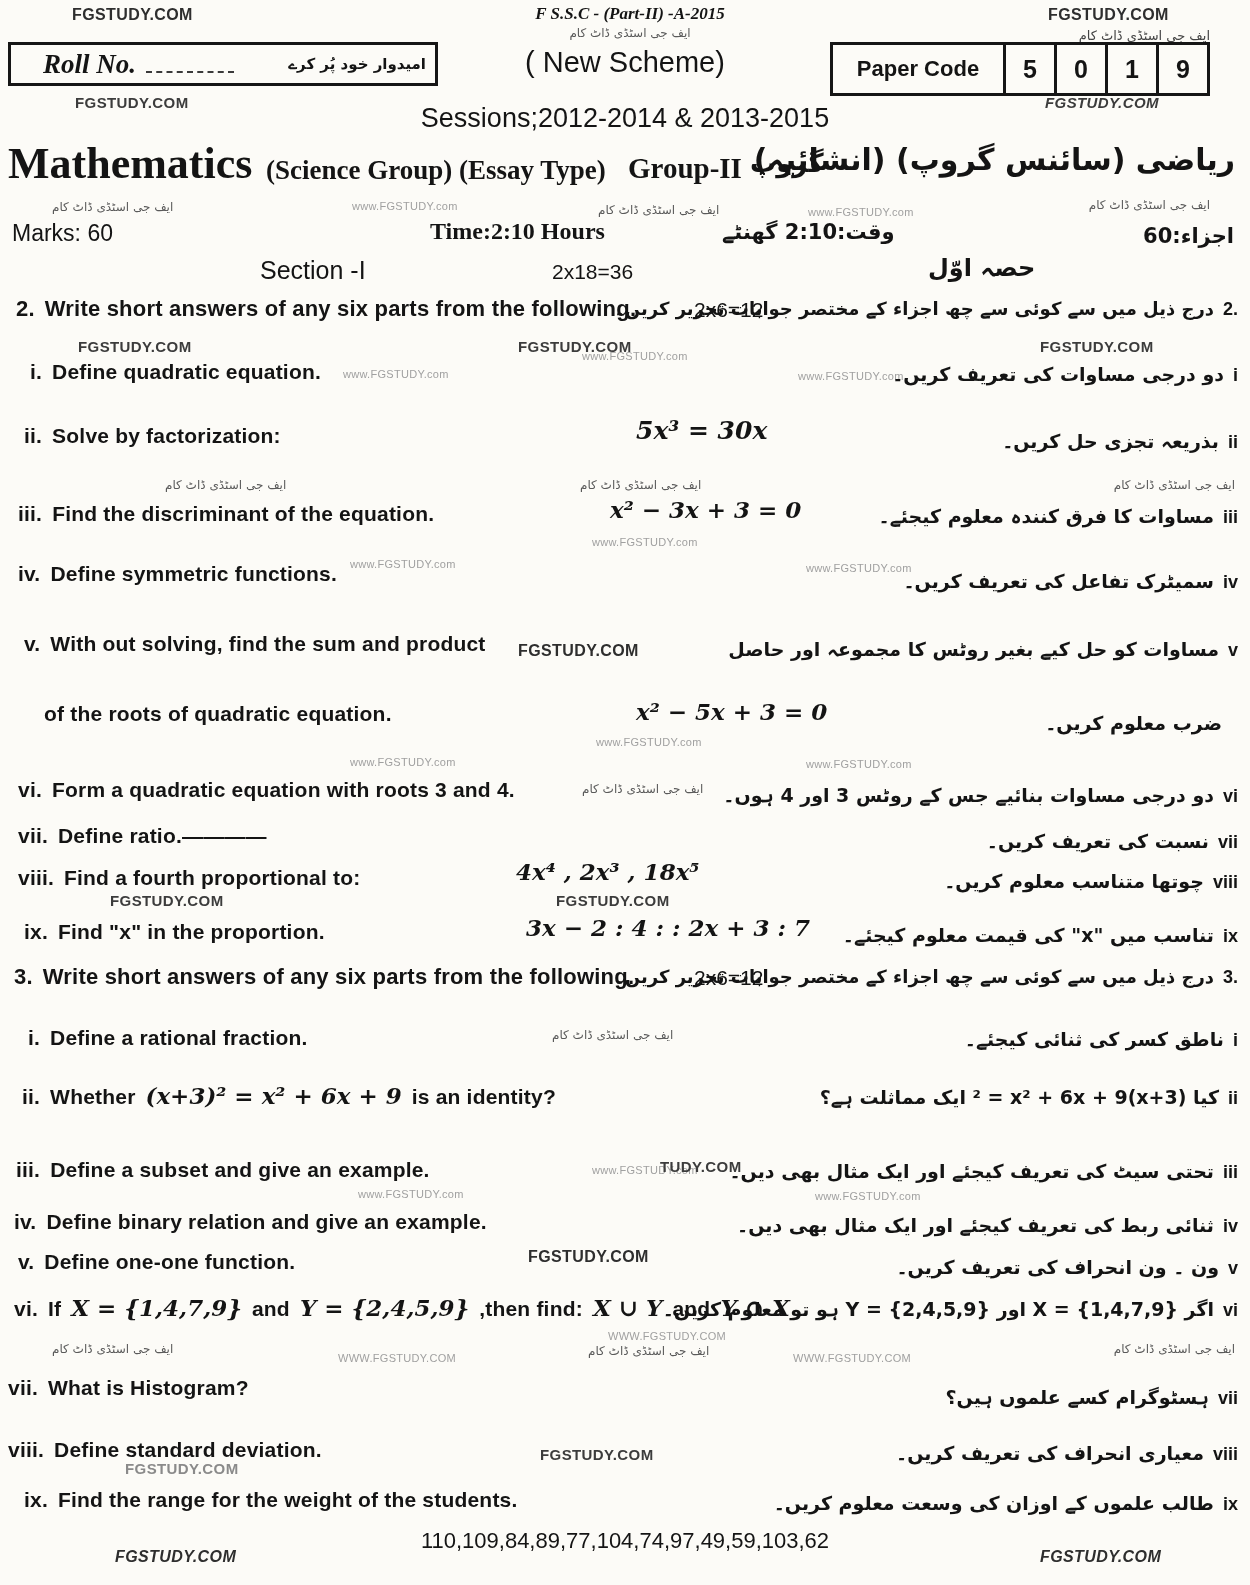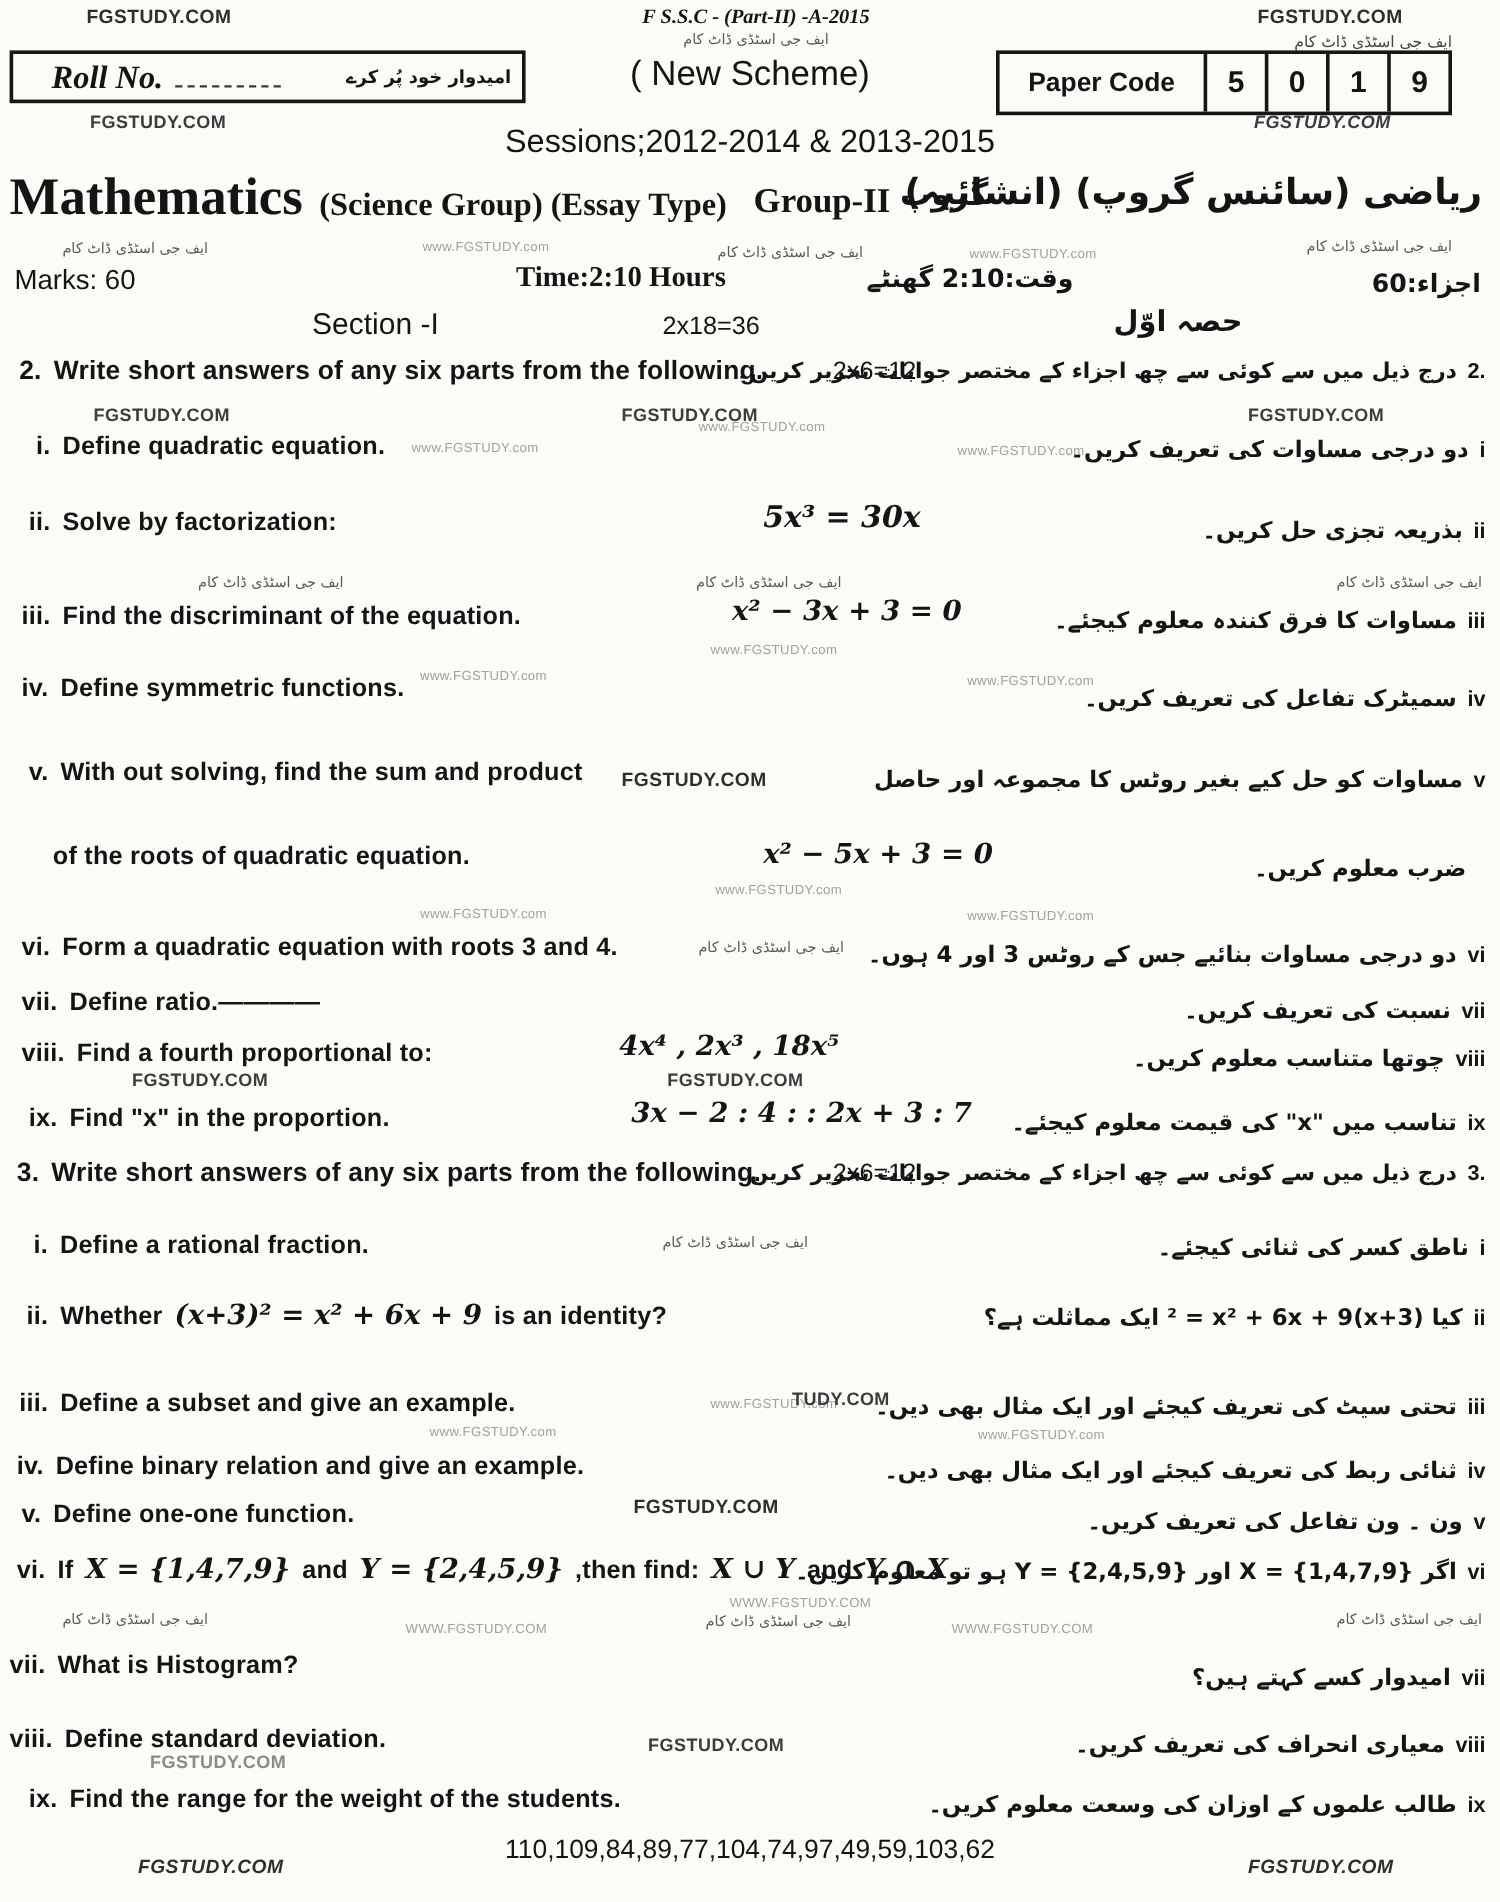--- a/index.html
+++ b/index.html
@@ -264,21 +264,21 @@
     <span class="ur" dir="rtl">ثنائی ربط کی تعریف کیجئے اور ایک مثال بھی دیں۔</span>
     <span class="unum">iv</span>
   </div>
 
   <div class="abs row" style="top:1250px;left:18px">
     <span class="en-item">v.</span>
     <span class="en-item">Define one-one function.</span>
   </div>
   <span class="abs wm16" style="top:1248px;left:528px">FGSTUDY.COM</span>
   <div class="abs ur-cell" style="top:1256px;right:12px">
-    <span class="ur" dir="rtl">ون ۔ ون تفاعل کی تعریف کریں۔</span>
+    <span class="ur" dir="rtl">ون ۔ ون انحراف کی تعریف کریں۔</span>
     <span class="unum">v</span>
   </div>
 
   <div class="abs row" style="top:1294px;left:14px">
     <span class="en-item">vi.</span>
     <span class="en-item">If</span>
     <span class="math">X = {1,4,7,9}</span>
     <span class="en-item">and</span>
     <span class="math">Y = {2,4,5,9}</span>
     <span class="en-item">,then find:</span>
@@ -296,21 +296,21 @@
   <span class="abs wmg" style="top:1352px;left:338px">WWW.FGSTUDY.COM</span>
   <span class="abs wmu" style="top:1344px;left:588px">ایف جی اسٹڈی ڈاٹ کام</span>
   <span class="abs wmg" style="top:1352px;left:793px">WWW.FGSTUDY.COM</span>
   <span class="abs wmu" style="top:1342px;right:15px">ایف جی اسٹڈی ڈاٹ کام</span>
 
   <div class="abs row" style="top:1376px;left:8px">
     <span class="en-item">vii.</span>
     <span class="en-item">What is Histogram?</span>
   </div>
   <div class="abs ur-cell" style="top:1386px;right:12px">
-    <span class="ur" dir="rtl">امیدوار کسے کہتے ہیں؟</span>
+    <span class="ur" dir="rtl">ہسٹوگرام کسے علموں ہیں؟</span>
     <span class="unum">vii</span>
   </div>
 
   <div class="abs row" style="top:1438px;left:8px">
     <span class="en-item">viii.</span>
     <span class="en-item">Define standard deviation.</span>
   </div>
   <span class="abs wm15" style="top:1446px;left:540px">FGSTUDY.COM</span>
   <span class="abs wm15 wm-faded" style="top:1460px;left:125px">FGSTUDY.COM</span>
   <div class="abs ur-cell" style="top:1442px;right:12px">

